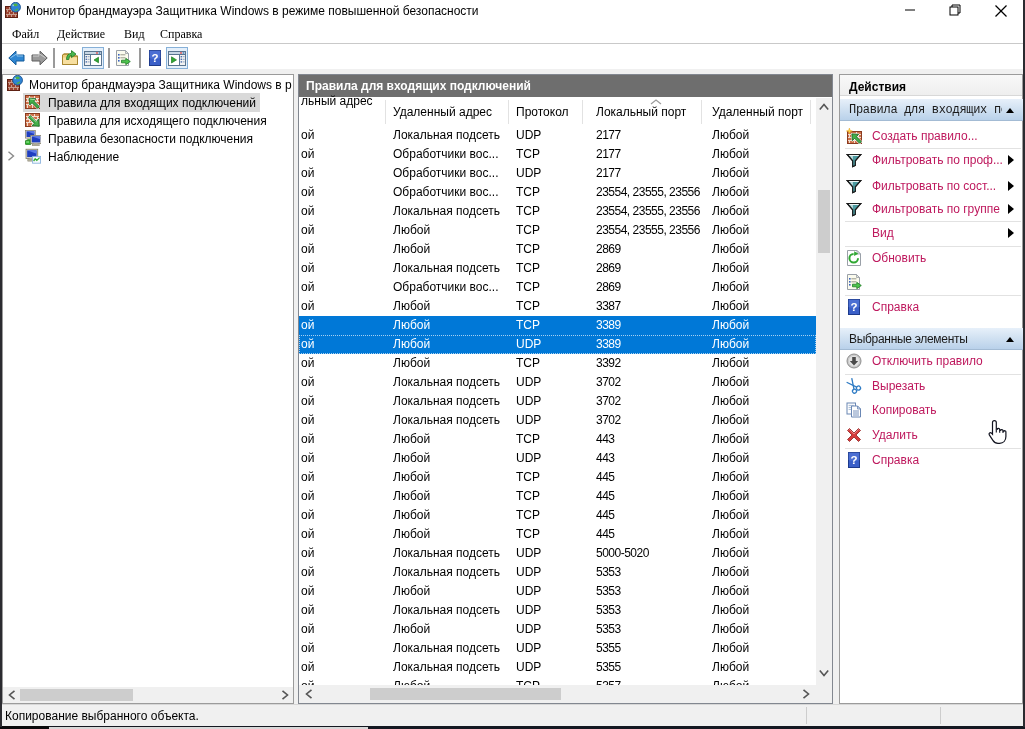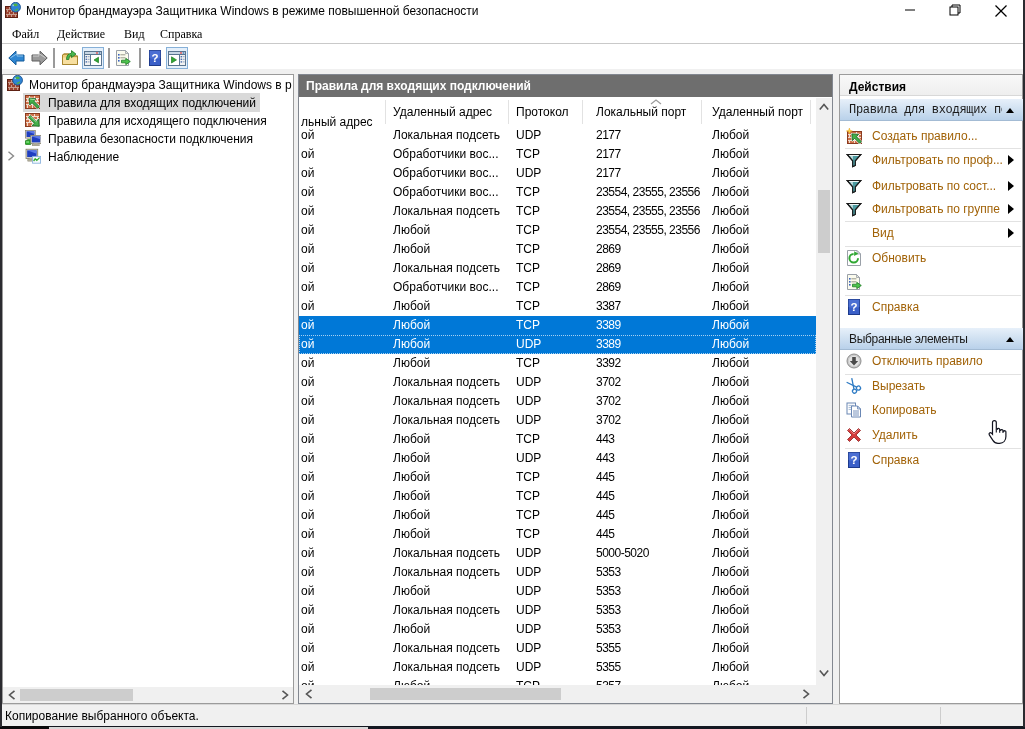--- a/index.html
+++ b/index.html
@@ -1,21 +1,21 @@
 <!DOCTYPE html>
 <html><head><meta charset="utf-8"><title>fw</title><style>
 *{margin:0;padding:0;box-sizing:border-box;}
 html,body{width:1025px;height:729px;overflow:hidden;font-family:"Liberation Sans",sans-serif;background:#fff;}
 .a{position:absolute;}
 .t12{font-size:12px;color:#000;white-space:nowrap;}
 .row{position:absolute;left:299px;width:517px;height:19px;font-size:12px;line-height:19px;color:#000;white-space:nowrap;}
 .row span{position:absolute;top:0;}
 .c1{left:2px;}.c2{left:94px;}.c3{left:217px;}.c4{left:297px;letter-spacing:-0.5px;}.c5{left:413px;}
 .sel{background:#0078d7;color:#fff;}
-.ai{position:absolute;left:841px;width:180px;height:25px;font-size:12px;color:#a16207;}
+.ai{position:absolute;left:841px;width:180px;height:25px;font-size:12px;color:#be185d;}
 .ai .ic{position:absolute;left:5px;top:4px;}
 .ai .tx{position:absolute;left:31px;top:0;line-height:25px;white-space:nowrap;}
 .ai .sub{position:absolute;right:7px;top:7px;width:0;height:0;border-left:6px solid #000;border-top:5px solid transparent;border-bottom:5px solid transparent;}
 .sep{position:absolute;left:845px;width:176px;height:1px;background:#e2e2e2;}
 .sechdr{position:absolute;left:840px;width:183px;height:22px;background:linear-gradient(180deg,#e7f0fa 0%,#d2e2f2 45%,#b9d1ea 100%);border-bottom:1px solid #a3bbd4;font-size:12px;color:#1a1a1a;line-height:22px;}
 .sechdr .tx{display:inline-block;margin-left:9px;max-width:153px;overflow:hidden;white-space:nowrap;letter-spacing:-0.3px;}
 .sechdr .up{position:absolute;right:9px;top:9px;width:0;height:0;border-bottom:5px solid #000;border-left:4.5px solid transparent;border-right:4.5px solid transparent;}
 .menu span{font-size:12px;color:#000;font-family:Liberation Serif, serif;}
 </style></head><body>
 <div class="a" style="left:0;top:0;width:1025px;height:729px;background:#fff;"></div>
@@ -234,21 +234,21 @@
 <svg style="position:absolute;left:8px;top:690px;" width="8" height="10" viewBox="0 0 8 10">
     <path d="M6.5 0.8 L1.5 5 L6.5 9.2" fill="none" stroke="#555" stroke-width="1.6"></path>
   </svg>
 <svg style="position:absolute;left:281px;top:690px;" width="8" height="10" viewBox="0 0 8 10">
     <path d="M1.5 0.8 L6.5 5 L1.5 9.2" fill="none" stroke="#555" stroke-width="1.6"></path>
   </svg>
 <div class="a" style="left:20px;top:689px;width:113px;height:12px;background:#cdcdcd;"></div>
 <div class="a" style="left:298px;top:74px;width:535px;height:630px;background:#fff;border:1px solid #828790;"></div>
 <div class="a" style="left:299px;top:75px;width:533px;height:22px;background:#6e6e6e;"></div>
 <div class="a" style="left:306px;top:79px;font-size:12px;font-weight:bold;color:#fff;white-space:nowrap;">Правила для входящих подключений</div>
-<div class="a t12" style="left:301px;top:115px;">льный адрес</div>
+<div class="a t12" style="left:301px;top:94px;">льный адрес</div>
 <div class="a t12" style="left:393px;top:105px;">Удаленный адрес</div>
 <div class="a t12" style="left:516px;top:105px;">Протокол</div>
 <div class="a t12" style="left:596px;top:105px;">Локальный порт</div>
 <div class="a t12" style="left:712px;top:105px;">Удаленный порт</div>
 <div class="a" style="left:385px;top:100px;width:1px;height:24px;background:#e2e2e2;"></div>
 <div class="a" style="left:508px;top:100px;width:1px;height:24px;background:#e2e2e2;"></div>
 <div class="a" style="left:582px;top:100px;width:1px;height:24px;background:#e2e2e2;"></div>
 <div class="a" style="left:701px;top:100px;width:1px;height:24px;background:#e2e2e2;"></div>
 <div class="a" style="left:810px;top:100px;width:1px;height:24px;background:#e2e2e2;"></div>
 <svg style="position:absolute;left:650px;top:99px;" width="12" height="6" viewBox="0 0 12 6">

